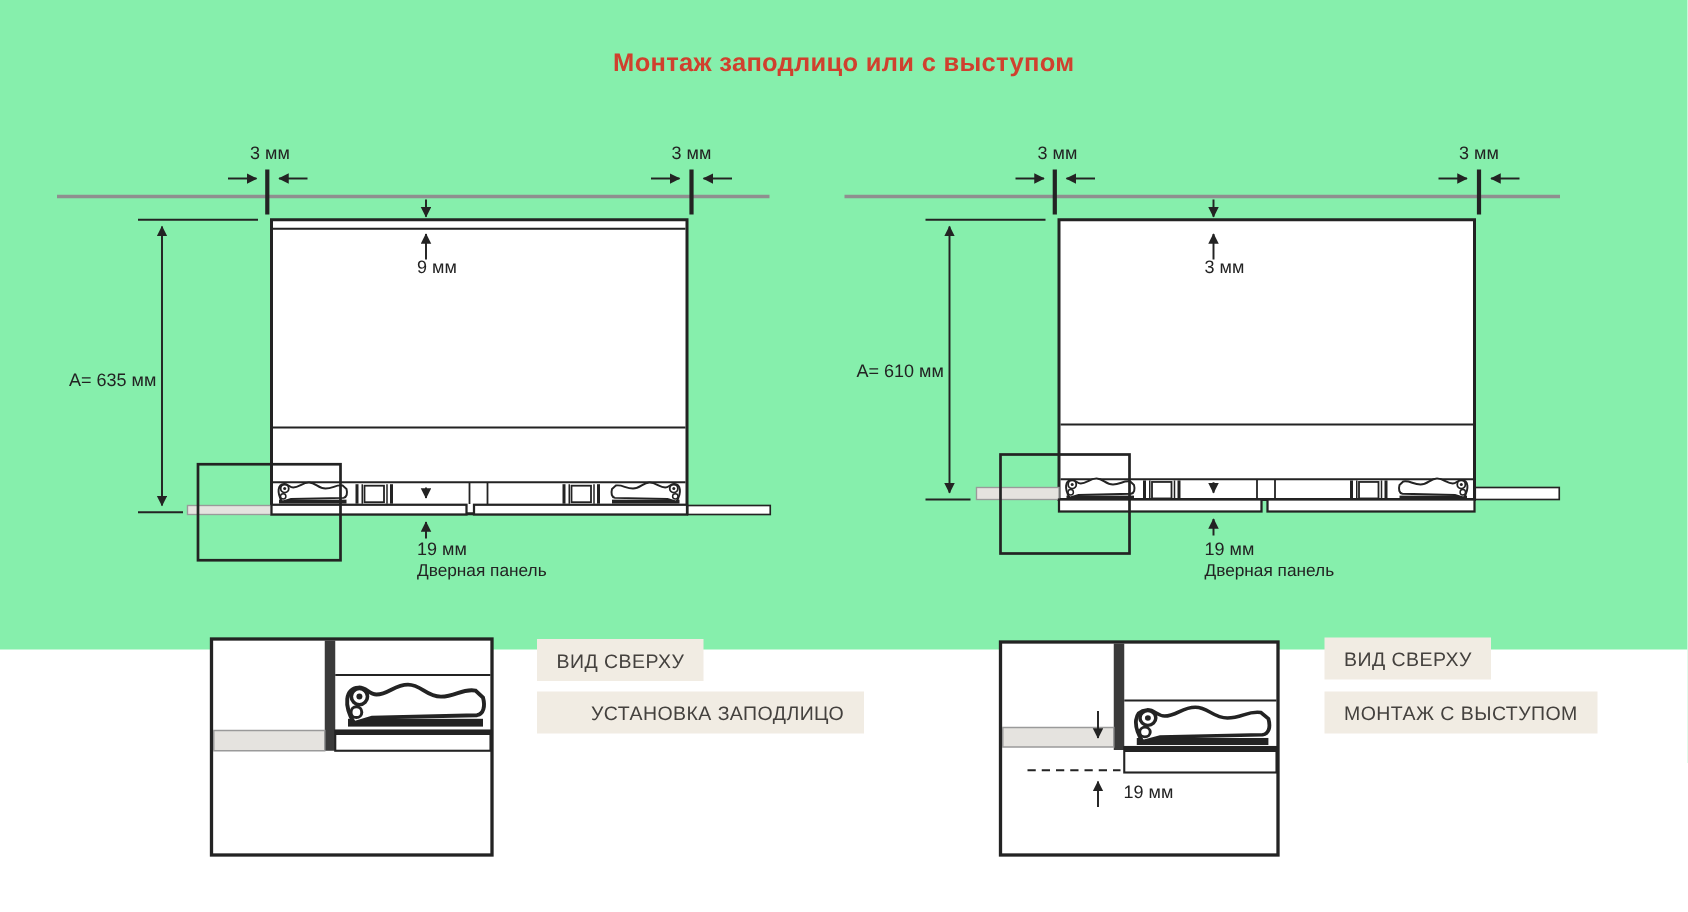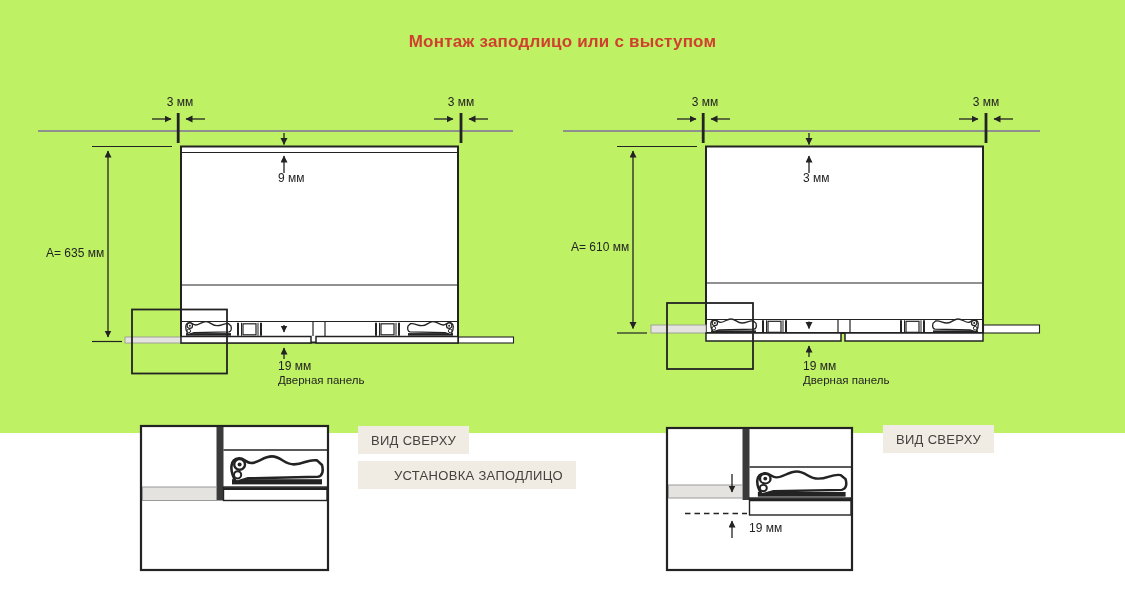--- a/index.html
+++ b/index.html
@@ -2,21 +2,21 @@
 <html style="--accent: #d0402e; --chip_bg: #f1ece3; --chip_text: #44413e; --line: #232323; --guide_gray: #8f8f8f; --panel_gray: #e5e3df;"><head>
 <meta charset="utf-8">
 <style>
   :root{
     --accent:#d0402e; --chip_bg:#f1ece3; --chip_text:#44413e;
     --line:#232323; --guide_gray:#8f8f8f; --panel_gray:#e5e3df; --wall:#3a3a3a;
   }
   *{margin:0;padding:0;box-sizing:border-box;}
   html,body{width:1125px;height:608px;background:#fff;overflow:hidden;
     font-family:"Liberation Sans",sans-serif;}
-  .stage{position:relative;width:1125px;height:433px;background:#bef264;}
+  .stage{position:relative;width:1125px;height:433px;background:#86efac;}
   .title{position:absolute;top:32px;left:0;width:1125px;text-align:center;
     font-size:17px;font-weight:700;color:var(--accent);letter-spacing:.2px;}
   .chip{position:absolute;background:var(--chip_bg);color:var(--chip_text);
     font-size:13px;font-weight:400;letter-spacing:.3px;padding:7px 13px 6px 13px;
     white-space:nowrap;}
   svg{position:absolute;left:0;top:0;}
   .ln{stroke:var(--line);fill:none;}
   .gln{stroke:var(--guide_gray);fill:none;}
   .wfill{fill:#fff;stroke:var(--line);}
   .gfill{fill:var(--panel_gray);stroke:#9a9a9a;}
@@ -172,14 +172,15 @@
       <line x1="685" y1="513.5" x2="747" y2="513.5" class="ln" stroke-width="1.4" stroke-dasharray="5.5 4"></line>
       <line x1="732" y1="474" x2="732" y2="492" class="ln" stroke-width="1.3" marker-end="url(#ah)"></line>
       <line x1="732" y1="538" x2="732" y2="521" class="ln" stroke-width="1.3" marker-end="url(#ah)"></line>
       <text x="749" y="532" class="txt">19 мм</text>
     </g>
   </svg>
 
   <div class="chip" style="left:358px;top:426px;">ВИД СВЕРХУ</div>
   <div class="chip" style="left:358px;top:461px;padding-left:36px;">УСТАНОВКА ЗАПОДЛИЦО</div>
   <div class="chip" style="left:883px;top:425px;">ВИД СВЕРХУ</div>
+  <div class="chip" style="left:883px;top:461px;">МОНТАЖ С ВЫСТУПОМ</div>
 
 </div>
 
 </body></html>

